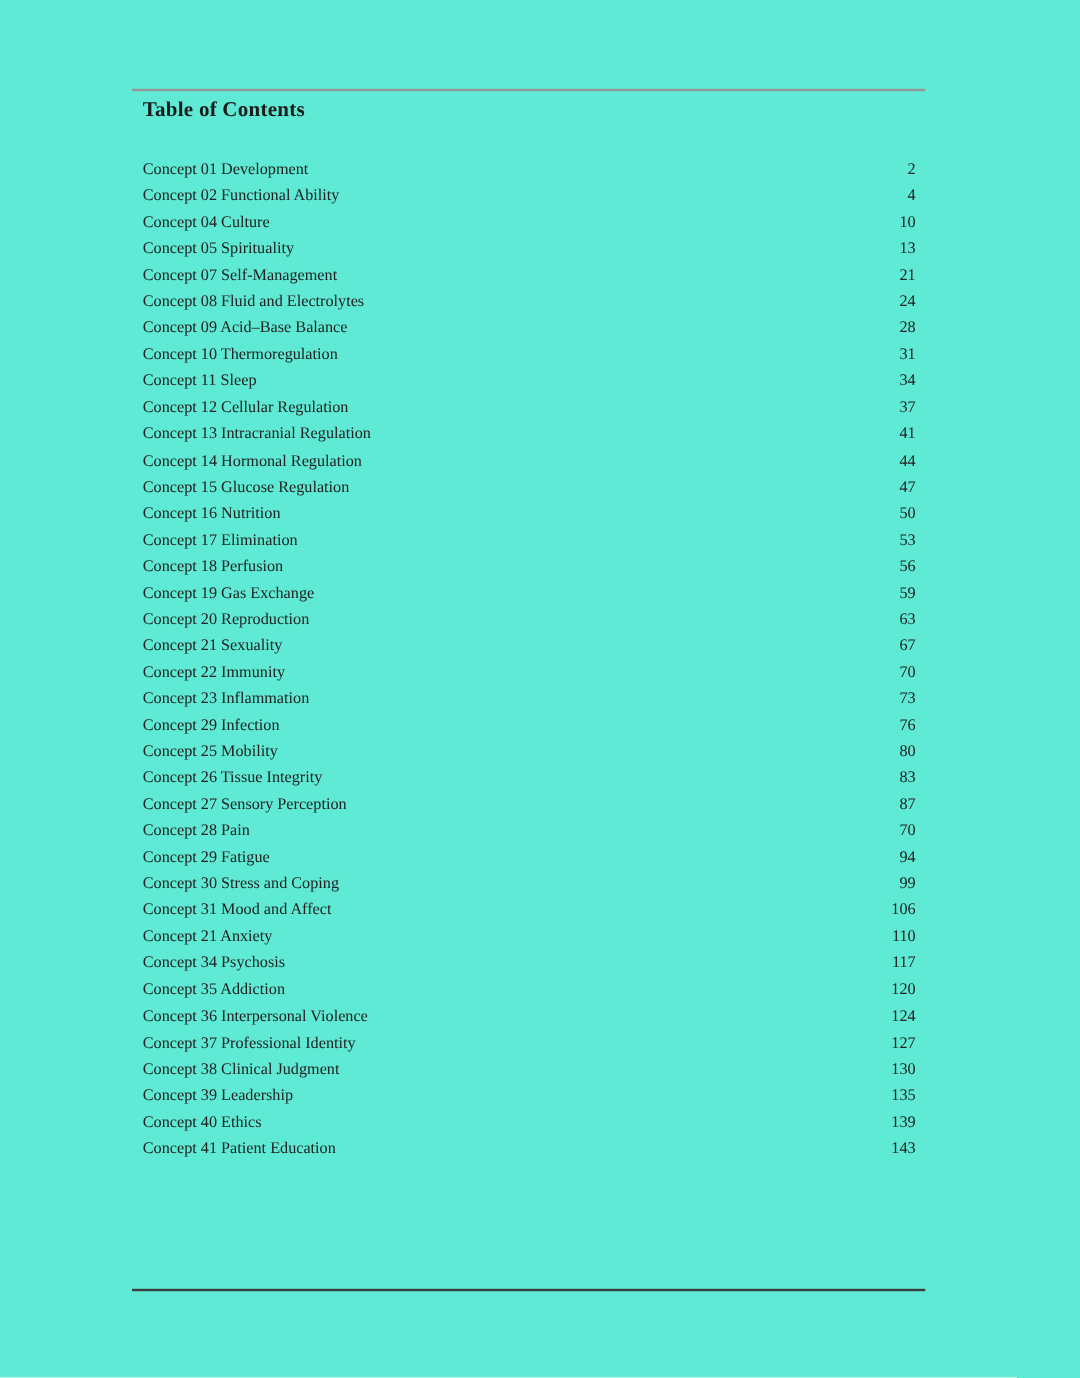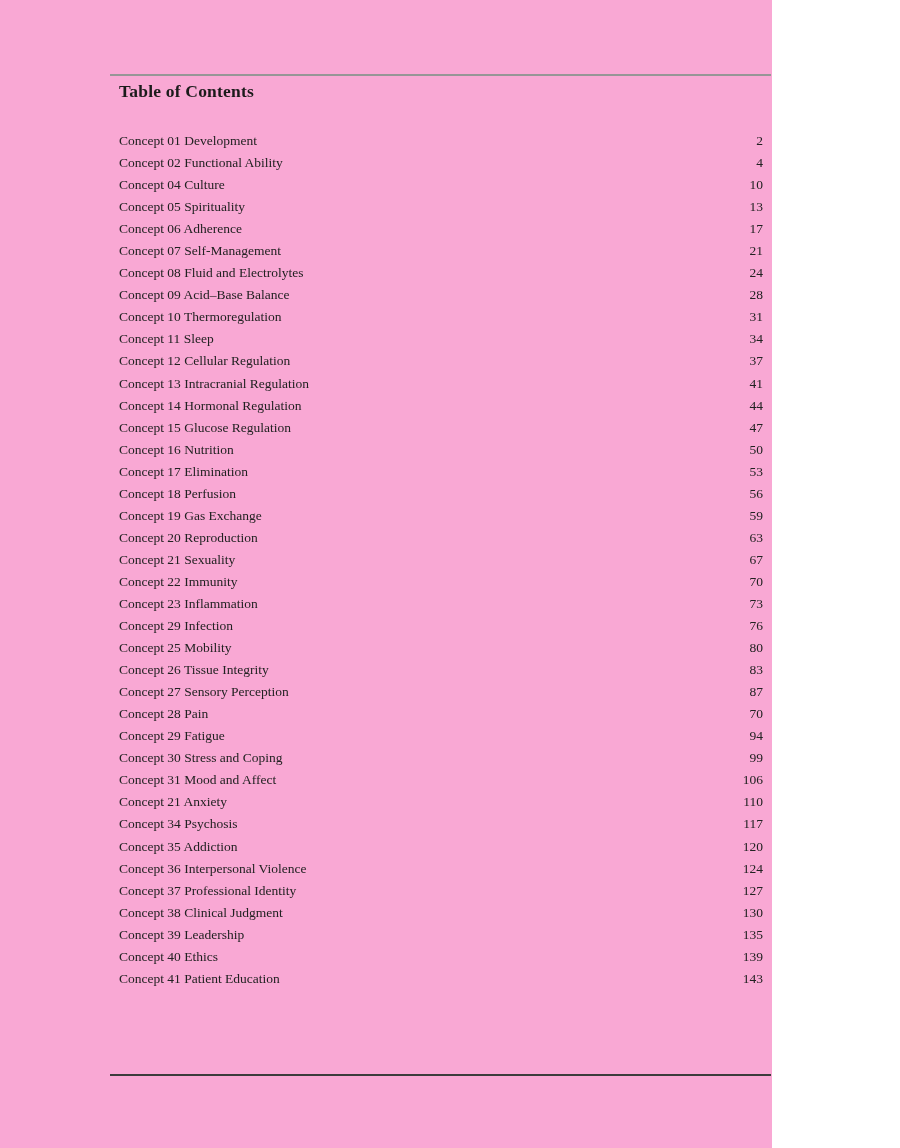--- a/index.html
+++ b/index.html
@@ -2,23 +2,23 @@
 <html><head>
 <meta charset="utf-8">
 <style>
   html, body {
     margin: 0;
     padding: 0;
     background: #ffffff;
   }
   .page {
     position: relative;
-    width: 772px;
+    width: 900px;
     height: 1148px;
-    background: #f9a8d4;
+    background: #5eead4;
     font-family: "Liberation Serif", serif;
     color: #222222;
     overflow: hidden;
   }
   .rule {
     position: absolute;
     left: 110px;
     width: 661px;
   }
   .top-rule {
@@ -81,24 +81,20 @@
       </div>
       <div class="toc-row">
         <span class="toc-label">Concept 04 Culture</span>
         <span class="toc-page">10</span>
       </div>
       <div class="toc-row">
         <span class="toc-label">Concept 05 Spirituality</span>
         <span class="toc-page">13</span>
       </div>
       <div class="toc-row">
-        <span class="toc-label">Concept 06 Adherence</span>
-        <span class="toc-page">17</span>
-      </div>
-      <div class="toc-row">
         <span class="toc-label">Concept 07 Self-Management</span>
         <span class="toc-page">21</span>
       </div>
       <div class="toc-row">
         <span class="toc-label">Concept 08 Fluid and Electrolytes</span>
         <span class="toc-page">24</span>
       </div>
       <div class="toc-row">
         <span class="toc-label">Concept 09 Acid–Base Balance</span>
         <span class="toc-page">28</span>

